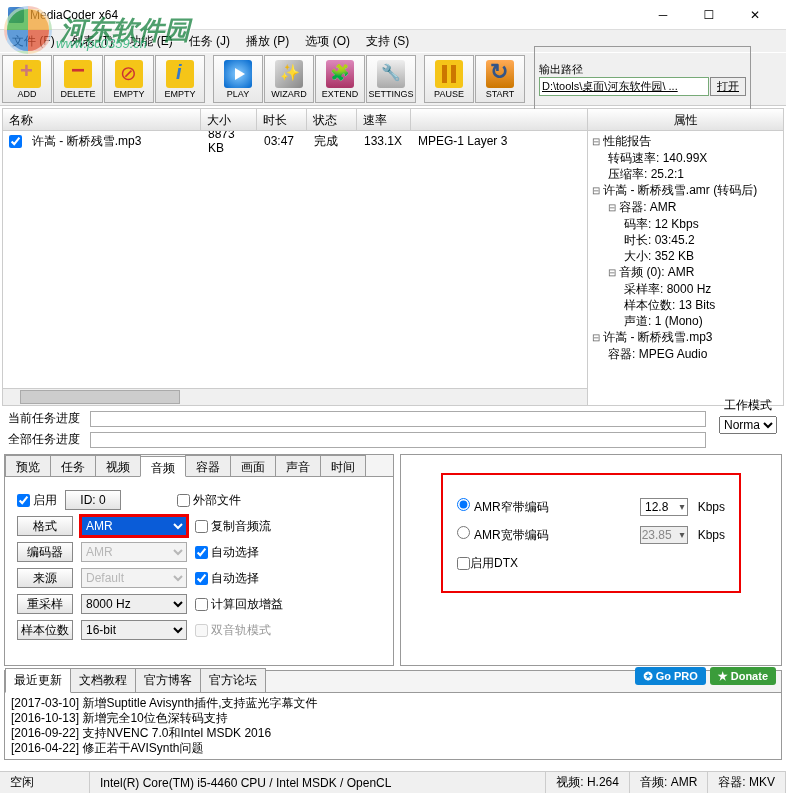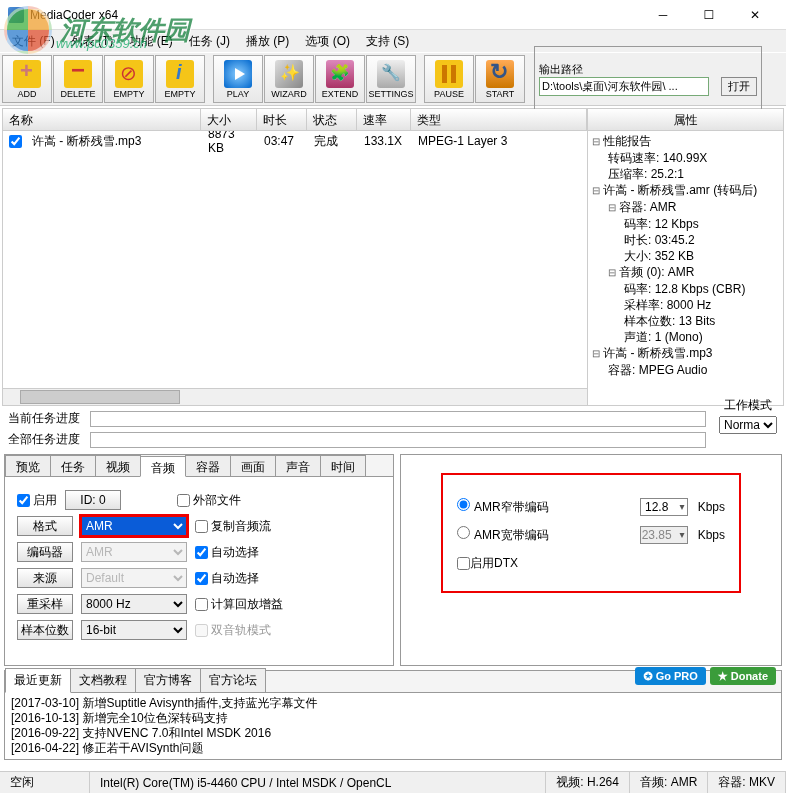--- a/index.html
+++ b/index.html
@@ -39,21 +39,21 @@
 .ic-settings { background: linear-gradient(#eee,#aaa); position:relative;}
 .ic-settings::after{content:"🔧"; position:absolute; left:4px; top:3px; font-size:16px;}
 .ic-pause { background: #f5c518; position:relative;}
 .ic-pause::before{content:""; position:absolute; left:7px; top:5px; width:5px; height:18px; background:#c70;}
 .ic-pause::after{content:""; position:absolute; right:7px; top:5px; width:5px; height:18px; background:#c70;}
 .ic-start { background: linear-gradient(#fa5,#c70); position:relative;}
 .ic-start::after{content:"↻"; color:#358; font-size:22px; font-weight:bold; position:absolute; left:4px; top:-1px;}
 .toolbar-sep { width:6px; }
 .output-box { margin-left: 8px; border:1px solid #999; padding:15px 4px; }
 .output-box .lbl { font-size:11px; }
-.output-box .row { display:flex; gap:12px; margin-top:0;}
+.output-box .row { display:flex; gap:1px; margin-top:0;text-decoration:underline;}
 .output-box input { width: 170px; font-size:11px; border:1px solid #7a7; padding:1px 2px;}
 .output-box button { font-size:11px; padding:1px 6px; border:1px solid #888; background:#eee;}
 
 .mid { display:flex; height: 298px; border:1px solid #ccc; margin:2px;}
 .filelist { flex:1; display:flex; flex-direction:column; border-right:1px solid #ccc;}
 .fl-header { height:22px; background:linear-gradient(#fff,#e4e4e4); border-bottom:1px solid #ccc; display:flex;}
 .fl-header .col { border-right:1px solid #ccc; padding:3px 6px; font-size:12px;}
 .fl-body { flex:1; overflow:auto; background:#fff;}
 .fl-row { display:flex; height:20px; align-items:center;}
 .fl-row .cell { padding:0 6px; font-size:12px;}
@@ -197,21 +197,20 @@
 </div>
 
 <div class="mid">
   <div class="filelist">
     <div class="fl-header">
       <div class="col" style="width:198px">名称</div>
       <div class="col" style="width:56px">大小</div>
       <div class="col" style="width:50px">时长</div>
       <div class="col" style="width:50px">状态</div>
       <div class="col" style="width:54px">速率</div>
-      <div class="col" style="flex:1">类型</div>
     </div>
     <div class="fl-body">
       <div class="fl-row">
         <input type="checkbox" checked="" style="">
         <span class="cell" style="width:176px">许嵩 - 断桥残雪.mp3</span>
         <span class="cell" style="width:56px">8873 KB</span>
         <span class="cell" style="width:50px">03:47</span>
         <span class="cell" style="width:50px">完成</span>
         <span class="cell" style="width:54px">133.1X</span>
         <span class="cell">MPEG-1 Layer 3</span>
@@ -226,21 +225,20 @@
     <div class="props-body">
       <div class="tree-item tree-l0 tree-toggle">性能报告</div>
       <div class="tree-item tree-l1">转码速率: 140.99X</div>
       <div class="tree-item tree-l1">压缩率: 25.2:1</div>
       <div class="tree-item tree-l0 tree-toggle">许嵩 - 断桥残雪.amr (转码后)</div>
       <div class="tree-item tree-l1 tree-toggle">容器: AMR</div>
       <div class="tree-item tree-l2">码率: 12 Kbps</div>
       <div class="tree-item tree-l2">时长: 03:45.2</div>
       <div class="tree-item tree-l2">大小: 352 KB</div>
       <div class="tree-item tree-l1 tree-toggle">音频 (0): AMR</div>
-      <div class="tree-item tree-l2">码率: 12.8 Kbps (CBR)</div>
       <div class="tree-item tree-l2">采样率: 8000 Hz</div>
       <div class="tree-item tree-l2">样本位数: 13 Bits</div>
       <div class="tree-item tree-l2">声道: 1 (Mono)</div>
       <div class="tree-item tree-l0 tree-toggle">许嵩 - 断桥残雪.mp3</div>
       <div class="tree-item tree-l1">容器: MPEG Audio</div>
     </div>
   </div>
 </div>
 
 <div class="progress-group">

